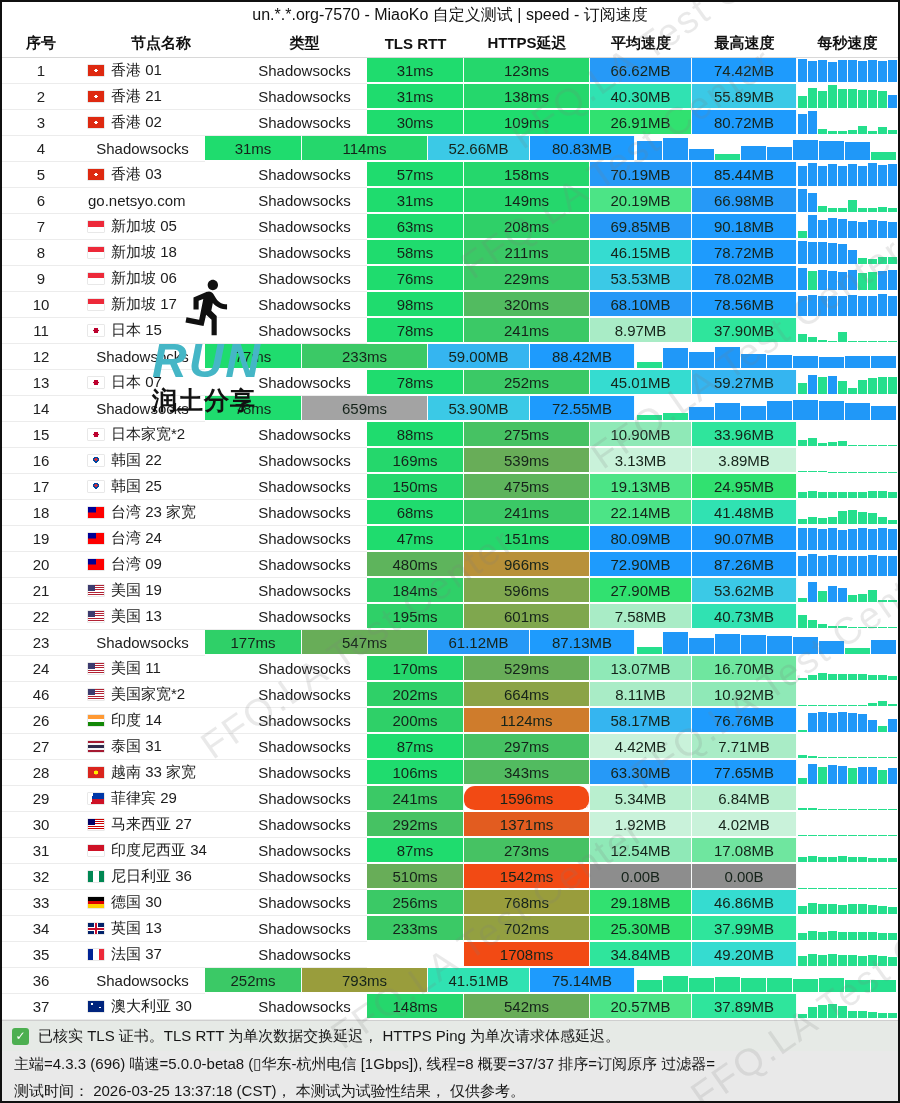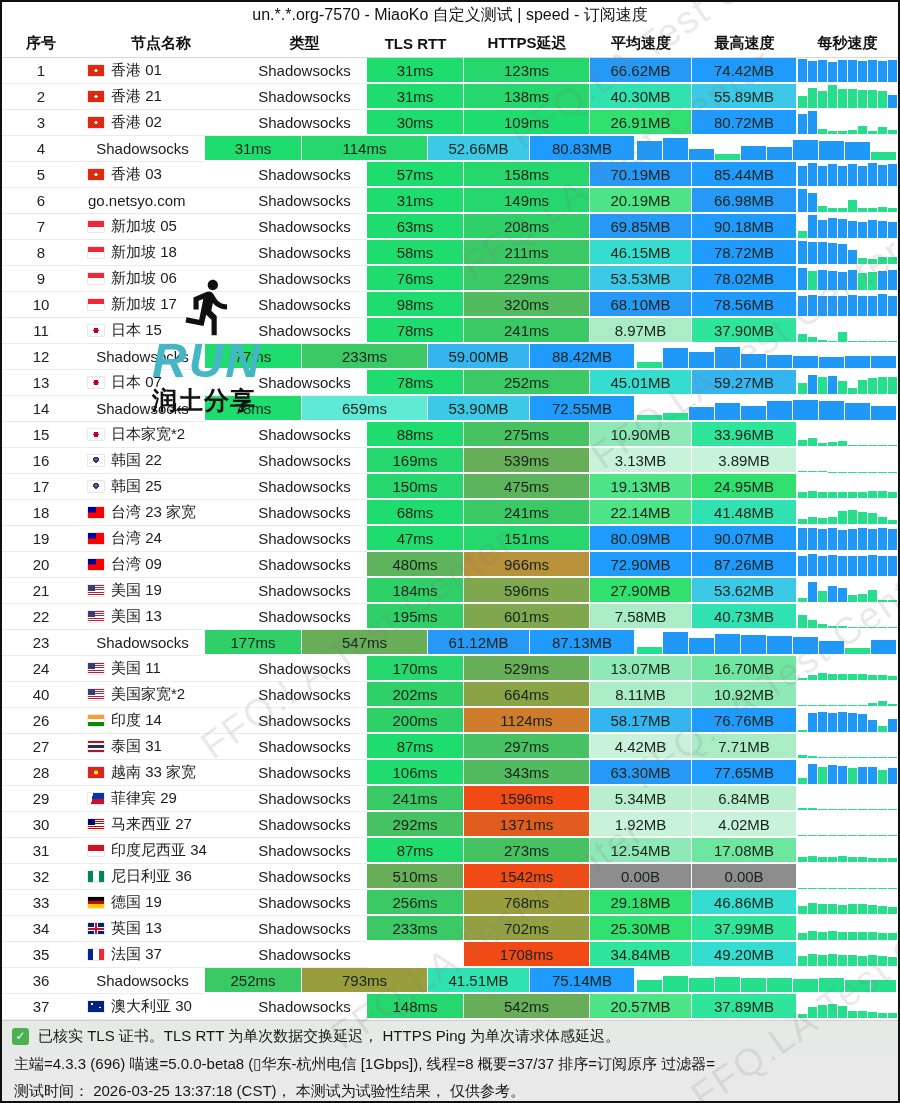--- a/index.html
+++ b/index.html
@@ -380,21 +380,21 @@
           <i style="height: 60%; background: rgb(37, 223, 141);"></i>
           <i style="height: 65%; background: rgb(37, 223, 141);"></i>
           <i style="height: 70%; background: rgb(37, 223, 141);"></i>
           <i style="height: 72%; background: rgb(37, 223, 141);"></i>
         </div>
       </div>
       <div class="row">
         <div class="cell plain num w-no">14</div>
         <div class="cell plain w-type">Shadowsocks</div>
         <div class="cell metric w-tls" style="background: rgb(31, 220, 110);">78ms</div>
-        <div class="cell metric w-https" style="background: #5eead4; text-align: center;">659ms</div>
+        <div class="cell metric w-https" style="background: #a3a3a3; text-align: center;">659ms</div>
         <div class="cell metric w-avg" style="background: rgb(59, 201, 230);">53.90MB</div>
         <div class="cell metric w-max" style="background: rgb(30, 155, 253);">72.55MB</div>
         <div class="cell chart w-chart">
           <i style="height: 20%; background: rgb(37, 223, 141);"></i>
           <i style="height: 30%; background: rgb(37, 223, 141);"></i>
           <i style="height: 55%; background: rgb(32, 152, 248);"></i>
           <i style="height: 70%; background: rgb(32, 152, 248);"></i>
           <i style="height: 60%; background: rgb(32, 152, 248);"></i>
           <i style="height: 80%; background: rgb(32, 152, 248);"></i>
           <i style="height: 82%; background: rgb(32, 152, 248);"></i>
@@ -633,21 +633,21 @@
           <i style="height: 25%; background: rgb(37, 223, 141);"></i>
           <i style="height: 26%; background: rgb(37, 223, 141);"></i>
           <i style="height: 24%; background: rgb(37, 223, 141);"></i>
           <i style="height: 25%; background: rgb(37, 223, 141);"></i>
           <i style="height: 22%; background: rgb(37, 223, 141);"></i>
           <i style="height: 20%; background: rgb(37, 223, 141);"></i>
           <i style="height: 18%; background: rgb(37, 223, 141);"></i>
         </div>
       </div>
       <div class="row">
-        <div class="cell plain num w-no">40</div>
+        <div class="cell plain num w-no">46</div>
         <div class="cell plain name w-name">
           <span class="flag f-us"></span>
           <span>美国家宽*2</span>
         </div>
         <div class="cell plain w-type">Shadowsocks</div>
         <div class="cell metric w-tls" style="background: rgb(47, 208, 104);">202ms</div>
         <div class="cell metric w-https" style="background: rgb(139, 163, 71);">664ms</div>
         <div class="cell metric w-avg" style="background: rgb(169, 236, 198);">8.11MB</div>
         <div class="cell metric w-max" style="background: rgb(143, 233, 183);">10.92MB</div>
         <div class="cell chart w-chart">
@@ -736,21 +736,21 @@
         </div>
       </div>
       <div class="row">
         <div class="cell plain num w-no">29</div>
         <div class="cell plain name w-name">
           <span class="flag f-ph"></span>
           <span>菲律宾 29</span>
         </div>
         <div class="cell plain w-type">Shadowsocks</div>
         <div class="cell metric w-tls" style="background: rgb(59, 201, 102);">241ms</div>
-        <div class="cell metric w-https" style="background: rgb(242, 74, 20);">1596ms</div>
+        <div class="cell metric w-https" style="background: rgb(242, 74, 20); border-radius: 11px;">1596ms</div>
         <div class="cell metric w-avg" style="background: rgb(185, 239, 207);">5.34MB</div>
         <div class="cell metric w-max" style="background: rgb(185, 239, 207);">6.84MB</div>
         <div class="cell chart w-chart">
           <i style="height: 10%; background: rgb(37, 223, 141);"></i>
           <i style="height: 8%; background: rgb(37, 223, 141);"></i>
           <i style="height: 6%; background: rgb(37, 223, 141);"></i>
           <i style="height: 6%; background: rgb(37, 223, 141);"></i>
           <i style="height: 5%; background: rgb(37, 223, 141);"></i>
           <i style="height: 5%; background: rgb(37, 223, 141);"></i>
           <i style="height: 5%; background: rgb(37, 223, 141);"></i>
@@ -828,21 +828,21 @@
           <i style="height: 1%; background: rgb(37, 223, 141);"></i>
           <i style="height: 1%; background: rgb(37, 223, 141);"></i>
           <i style="height: 1%; background: rgb(37, 223, 141);"></i>
           <i style="height: 1%; background: rgb(37, 223, 141);"></i>
         </div>
       </div>
       <div class="row">
         <div class="cell plain num w-no">33</div>
         <div class="cell plain name w-name">
           <span class="flag f-de"></span>
-          <span>德国 19</span>
+          <span>德国 30</span>
         </div>
         <div class="cell plain w-type">Shadowsocks</div>
         <div class="cell metric w-tls" style="background: rgb(59, 201, 102);">256ms</div>
         <div class="cell metric w-https" style="background: rgb(153, 157, 60);">768ms</div>
         <div class="cell metric w-avg" style="background: rgb(49, 225, 112);">29.18MB</div>
         <div class="cell metric w-max" style="background: rgb(53, 220, 208);">46.86MB</div>
         <div class="cell chart w-chart">
           <i style="height: 35%; background: rgb(37, 223, 141);"></i>
           <i style="height: 45%; background: rgb(37, 223, 141);"></i>
           <i style="height: 40%; background: rgb(37, 223, 141);"></i>

